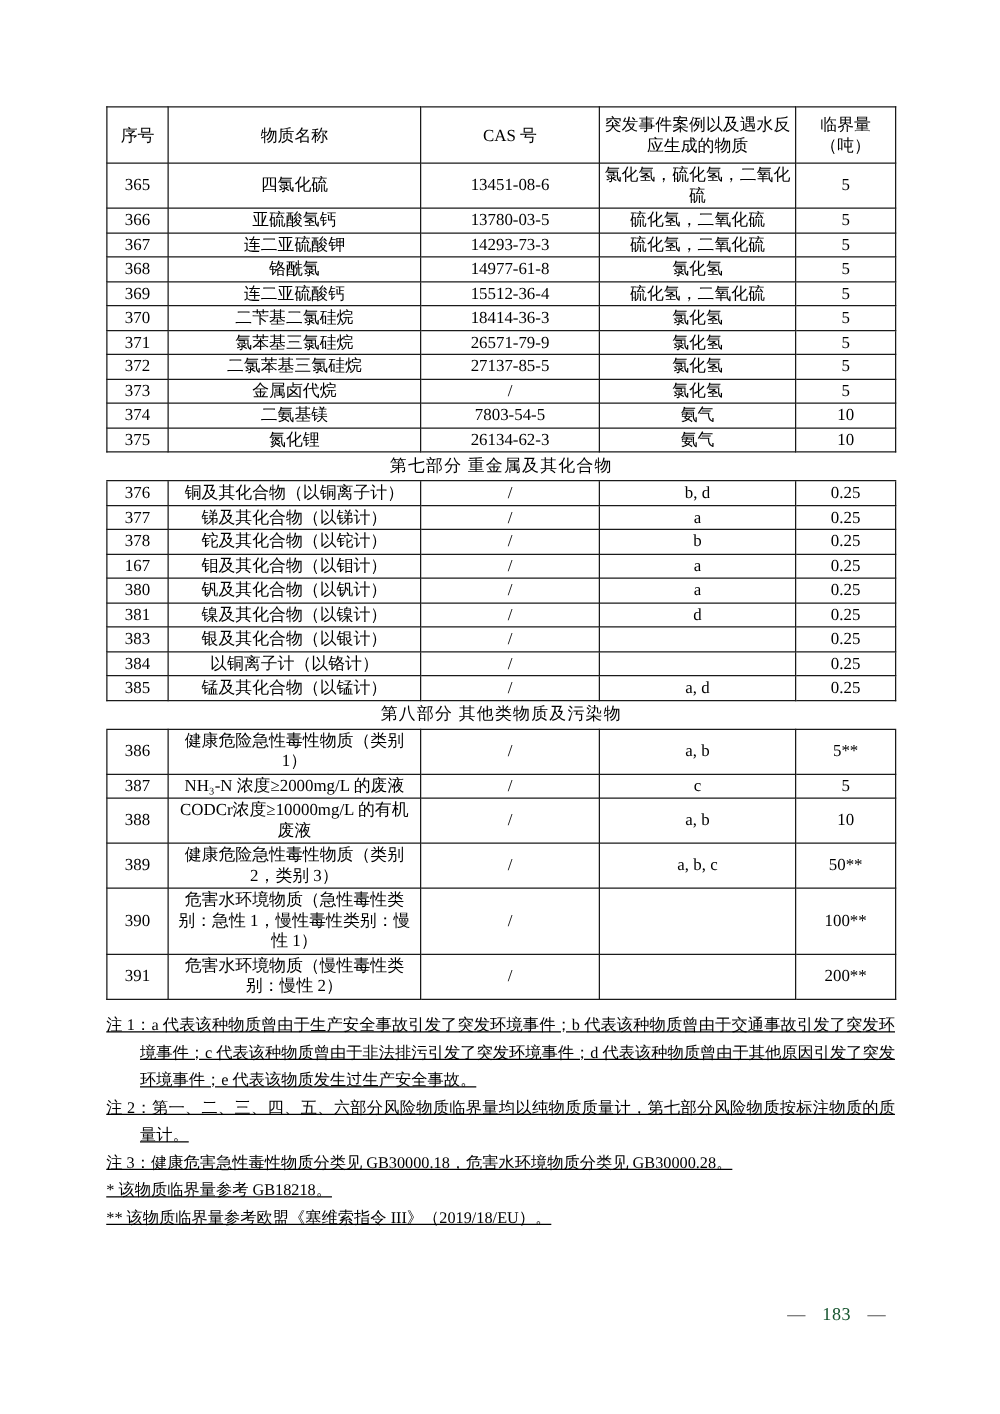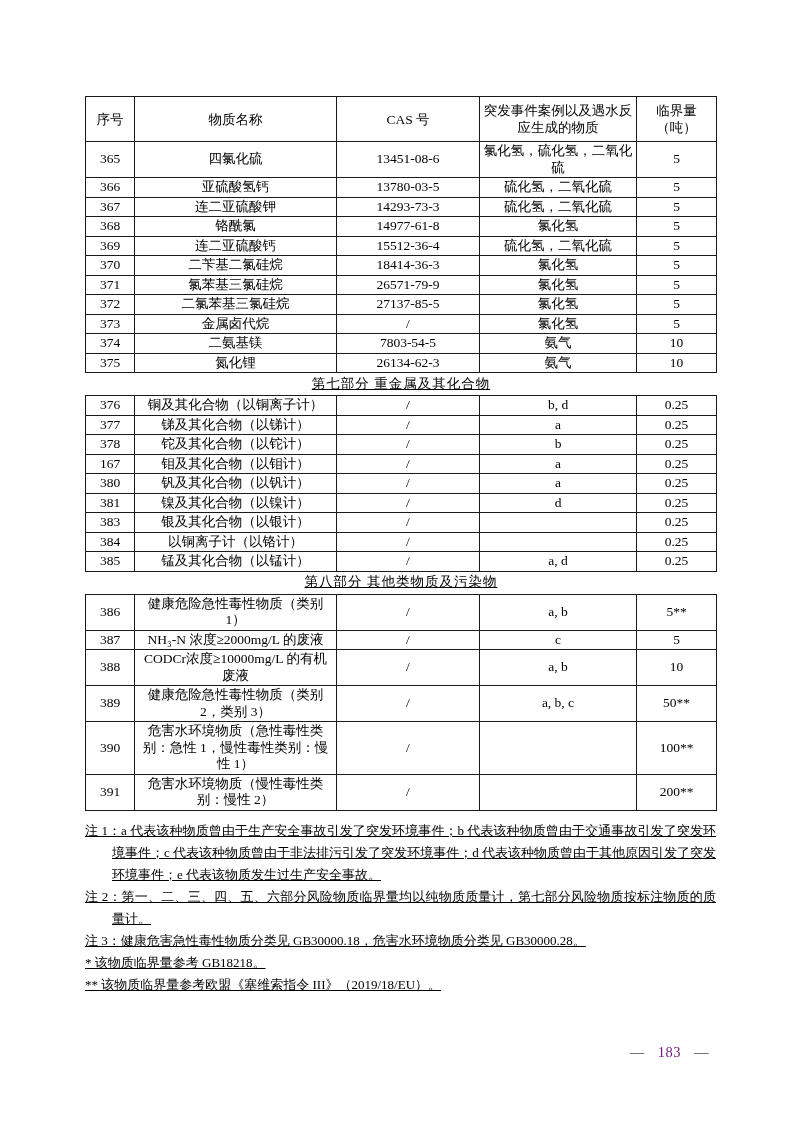--- a/index.html
+++ b/index.html
@@ -2,53 +2,53 @@
 <html><head>
 <meta charset="utf-8">
 <style>
   html,body{margin:0;padding:0;background:#ffffff;}
   body{
     width:800px;height:1131px;position:relative;
     font-family:"Liberation Serif","DejaVu Serif",serif;
     color:#000;
     -webkit-font-smoothing:antialiased;
   }
-  .sheet{position:absolute;left:85px;top:96px;width:631px;}
+  .sheet{position:absolute;left:85px;top:85px;width:631px;}
   table.subst{
     border-collapse:collapse;width:631px;table-layout:fixed;
     font-size:13.5px;
   }
   table.subst th,table.subst td{
     border:1px solid #1a1a1a;
     text-align:center;vertical-align:middle;
     font-weight:normal;
     line-height:16.5px;
     padding:1px 3px;
     word-break:break-all;
     overflow:hidden;
   }
   table.subst thead th{height:42px;line-height:17px;}
   table.subst tbody tr{height:19px;}
   td.section-cell{
     border-left:none !important;border-right:none !important;
-    height:20px;letter-spacing:1px;text-decoration:underline;
+    height:20px;letter-spacing:1px;
   }
   td.name-cell{padding:1px 4px;}
   .notes{margin-top:9px;width:631px;font-size:13px;line-height:22px;text-decoration:underline;}
   .note{
     padding-left:27px;text-indent:-27px;
     text-align:justify;
   }
   .page-footer{
     position:absolute;top:1044px;left:0;width:722px;
     text-align:right;font-size:14.5px;color:#333;
     letter-spacing:0.5px;
   }
   .page-footer .dash{display:inline-block;margin:0 13px;color:#444;}
-  .page-footer .num{display:inline-block;color:#701a75;}
+  .page-footer .num{display:inline-block;color:#14532d;}
 </style>
 </head>
 <body>
 
 <div class="sheet">
   <table class="subst">
     <colgroup>
       <col style="width:49px">
       <col style="width:202px">
       <col style="width:143px">

